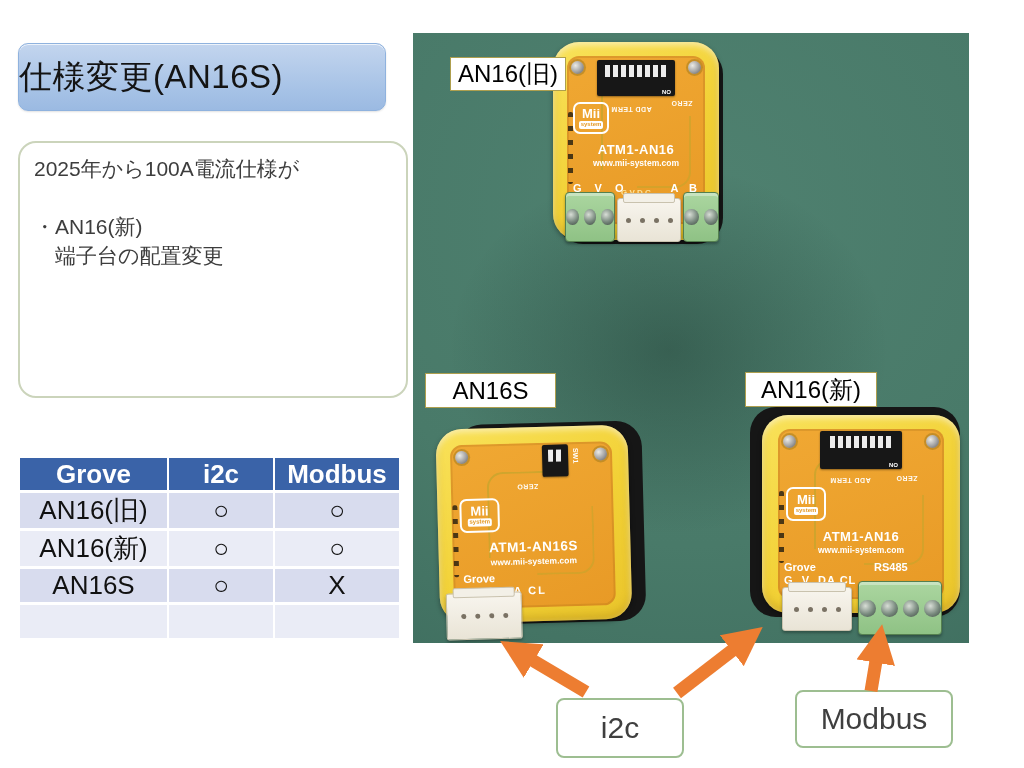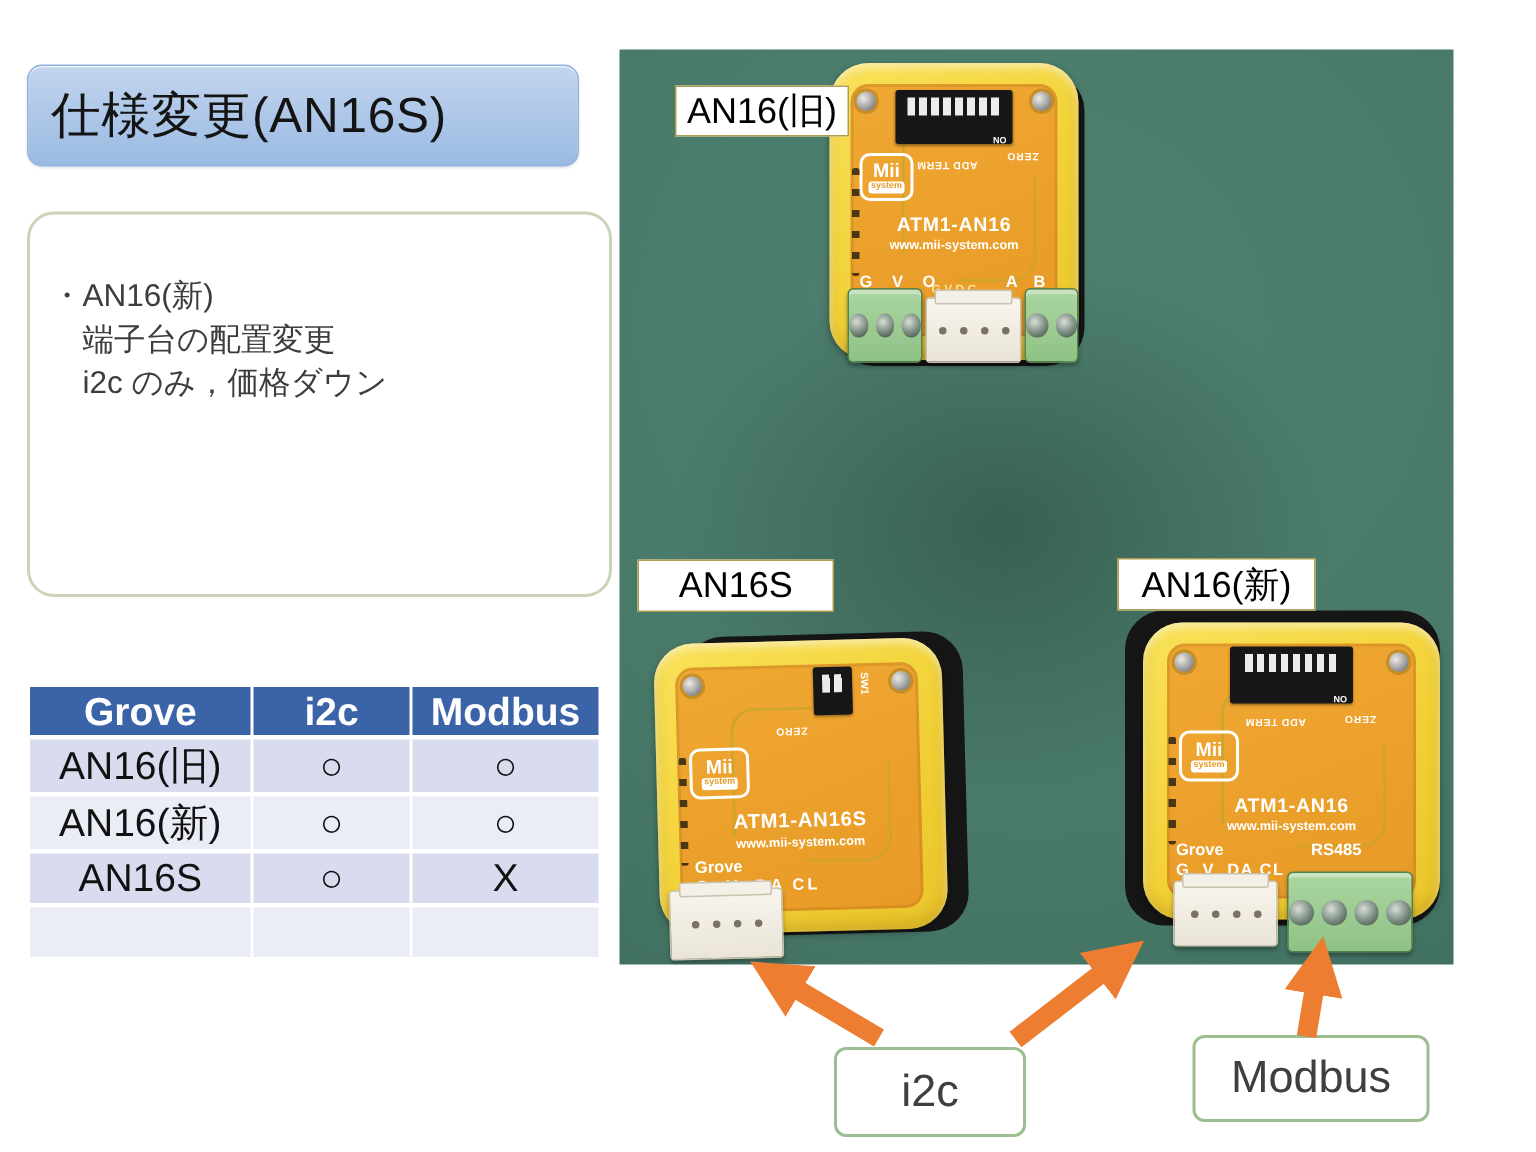--- a/index.html
+++ b/index.html
@@ -3,21 +3,21 @@
 <meta charset="utf-8">
 <style>
   html,body{margin:0;padding:0;background:#fff;}
   .slide{position:relative;width:1024px;height:768px;background:#ffffff;overflow:hidden;
          font-family:"Liberation Sans","DejaVu Sans",sans-serif;}
 
   
   .title-box{position:absolute;left:18px;top:43px;width:368px;height:68px;border-radius:10px;
     background:linear-gradient(#c3d5ee,#a6c2e6 70%,#9bbae2);
     border:1px solid #8fb2de;box-shadow:inset 0 1px 0 rgba(255,255,255,.7),0 1px 2px rgba(0,0,0,.12);
-    display:flex;align-items:center;padding-left:15px;box-sizing:border-box;}
+    display:flex;align-items:center;box-sizing:border-box;}
   .title-box span{font-size:33px;color:#141414;letter-spacing:.5px;}
 
   
   .info-box{position:absolute;left:18px;top:141px;width:390px;height:257px;box-sizing:border-box;
     background:#fff;border:2px solid #cbd4bb;border-radius:18px;padding:11px 10px 0 14px;}
   .info-line{font-size:21px;line-height:29px;min-height:29px;color:#3d3d3d;white-space:pre-wrap;}
 
   
   .spec-table{position:absolute;left:18px;top:455px;border-collapse:separate;border-spacing:2px 3px;
     table-layout:fixed;width:379px;}
@@ -91,24 +91,24 @@
 </head>
 <body>
 
 <div class="slide">
 
   <div class="title-box">
     <span>仕様変更(AN16S)</span>
   </div>
 
   <div class="info-box">
+    <div class="info-line">2025年から100A電流仕様が</div>
     <div class="info-line"></div>
     <div class="info-line">・AN16(新)</div>
     <div class="info-line">　端子台の配置変更</div>
-    <div class="info-line">　i2c のみ，価格ダウン</div>
   </div>
 
   <table class="spec-table">
     <colgroup>
         <col class="col-type">
         <col class="col-i2c">
         <col class="col-modbus">
       </colgroup>
     <thead>
       <tr>

